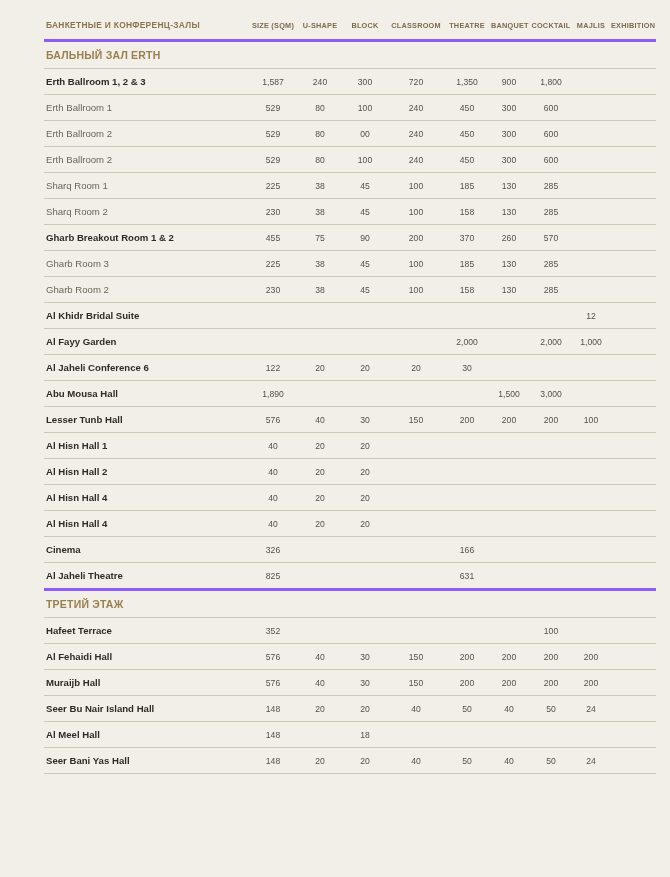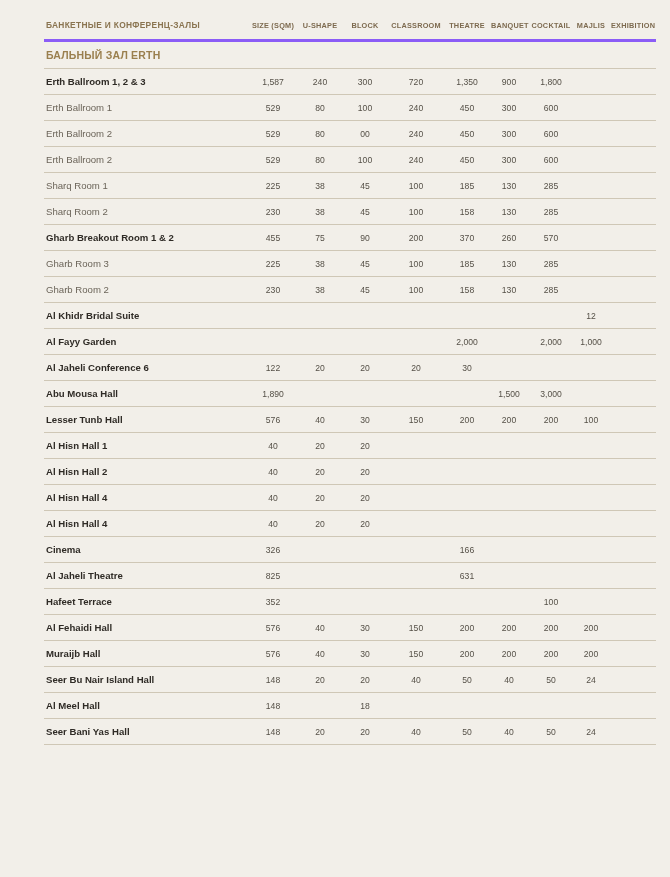--- a/index.html
+++ b/index.html
@@ -364,20 +364,23 @@
           <td>825</td>
           <td></td>
           <td></td>
           <td></td>
           <td>631</td>
           <td></td>
           <td></td>
           <td></td>
           <td></td>
         </tr>
+        <tr class="section">
+          <td class="sec-label" colspan="10">ТРЕТИЙ ЭТАЖ</td>
+        </tr>
         <tr class="row bold">
           <td class="name">Hafeet Terrace</td>
           <td>352</td>
           <td></td>
           <td></td>
           <td></td>
           <td></td>
           <td></td>
           <td>100</td>
           <td></td>

